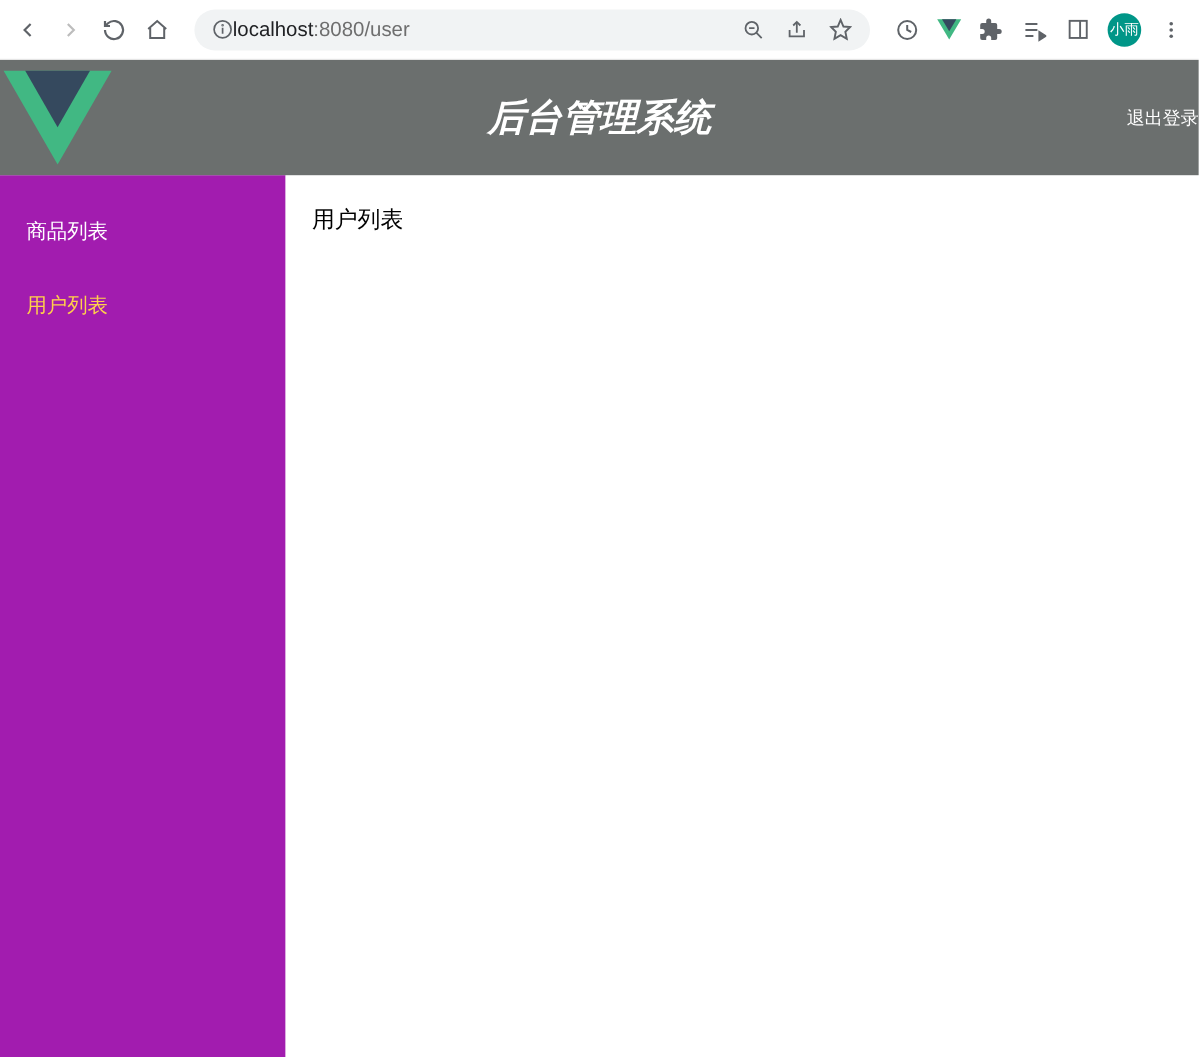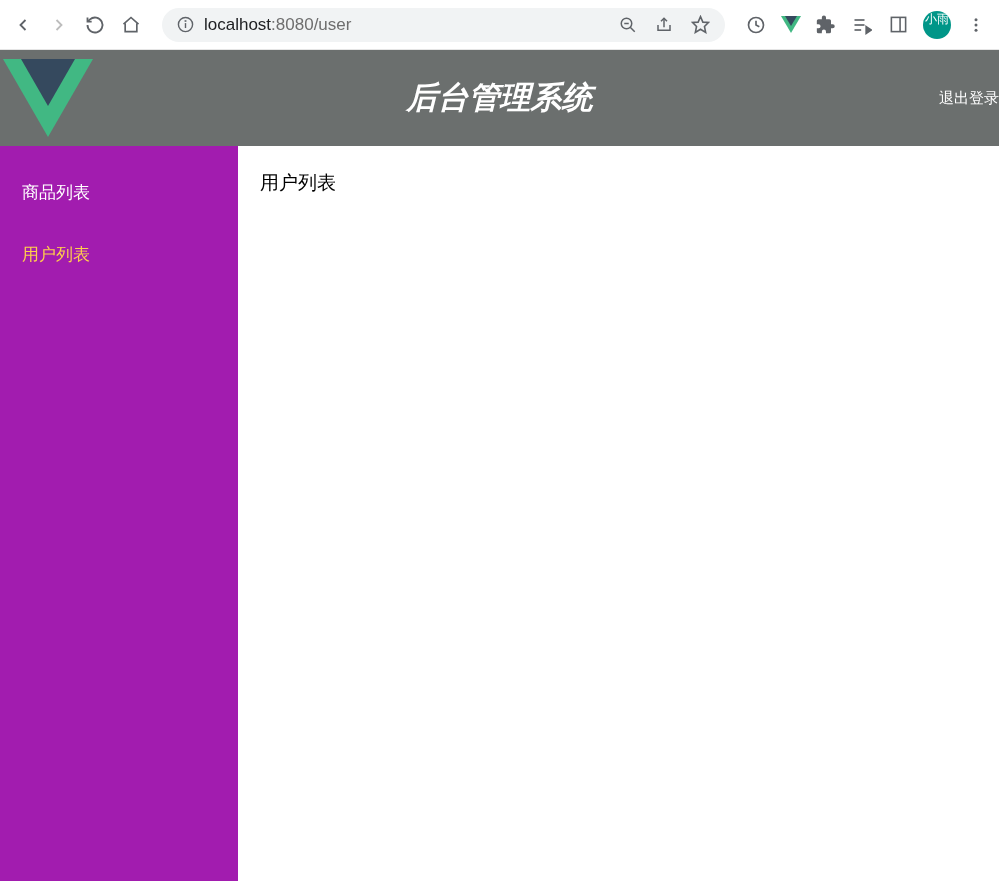--- a/index.html
+++ b/index.html
@@ -32,42 +32,41 @@
     }
     .toolbar-icon.disabled { color: #bdbdbd; cursor: default; }
     .address-bar {
       flex: 1;
       height: 34px;
       background: #f1f3f4;
       border-radius: 17px;
       display: flex;
       align-items: center;
       padding: 0 14px;
-      gap: 10px;
       color: #202124;
       font-size: 17px;
       margin: 0 6px;
     }
     .address-bar .url-host { color: #202124; }
     .address-bar .url-path { color: #6e6e6e; }
     .address-bar .info-icon {
       width: 18px; height: 18px; color: #5f6368;
       display:flex;align-items:center;justify-content:center;
     }
     .address-actions {
       display: flex;
       gap: 14px;
       margin-left: auto;
       align-items: center;
     }
     .ext-row { display: flex; align-items: center; gap: 14px; }
     .avatar {
       width: 28px; height: 28px; border-radius: 50%;
       background: #009688; color: #fff;
-      display: flex; justify-content: center;
+      display: flex; align-items: center; justify-content: center;
       font-size: 12px;
     }
     .vue-ext {
       width:0;height:0;
       border-left:10px solid transparent;
       border-right:10px solid transparent;
       border-top:17px solid #41b883;
       position:relative;
     }
     .vue-ext::after{

